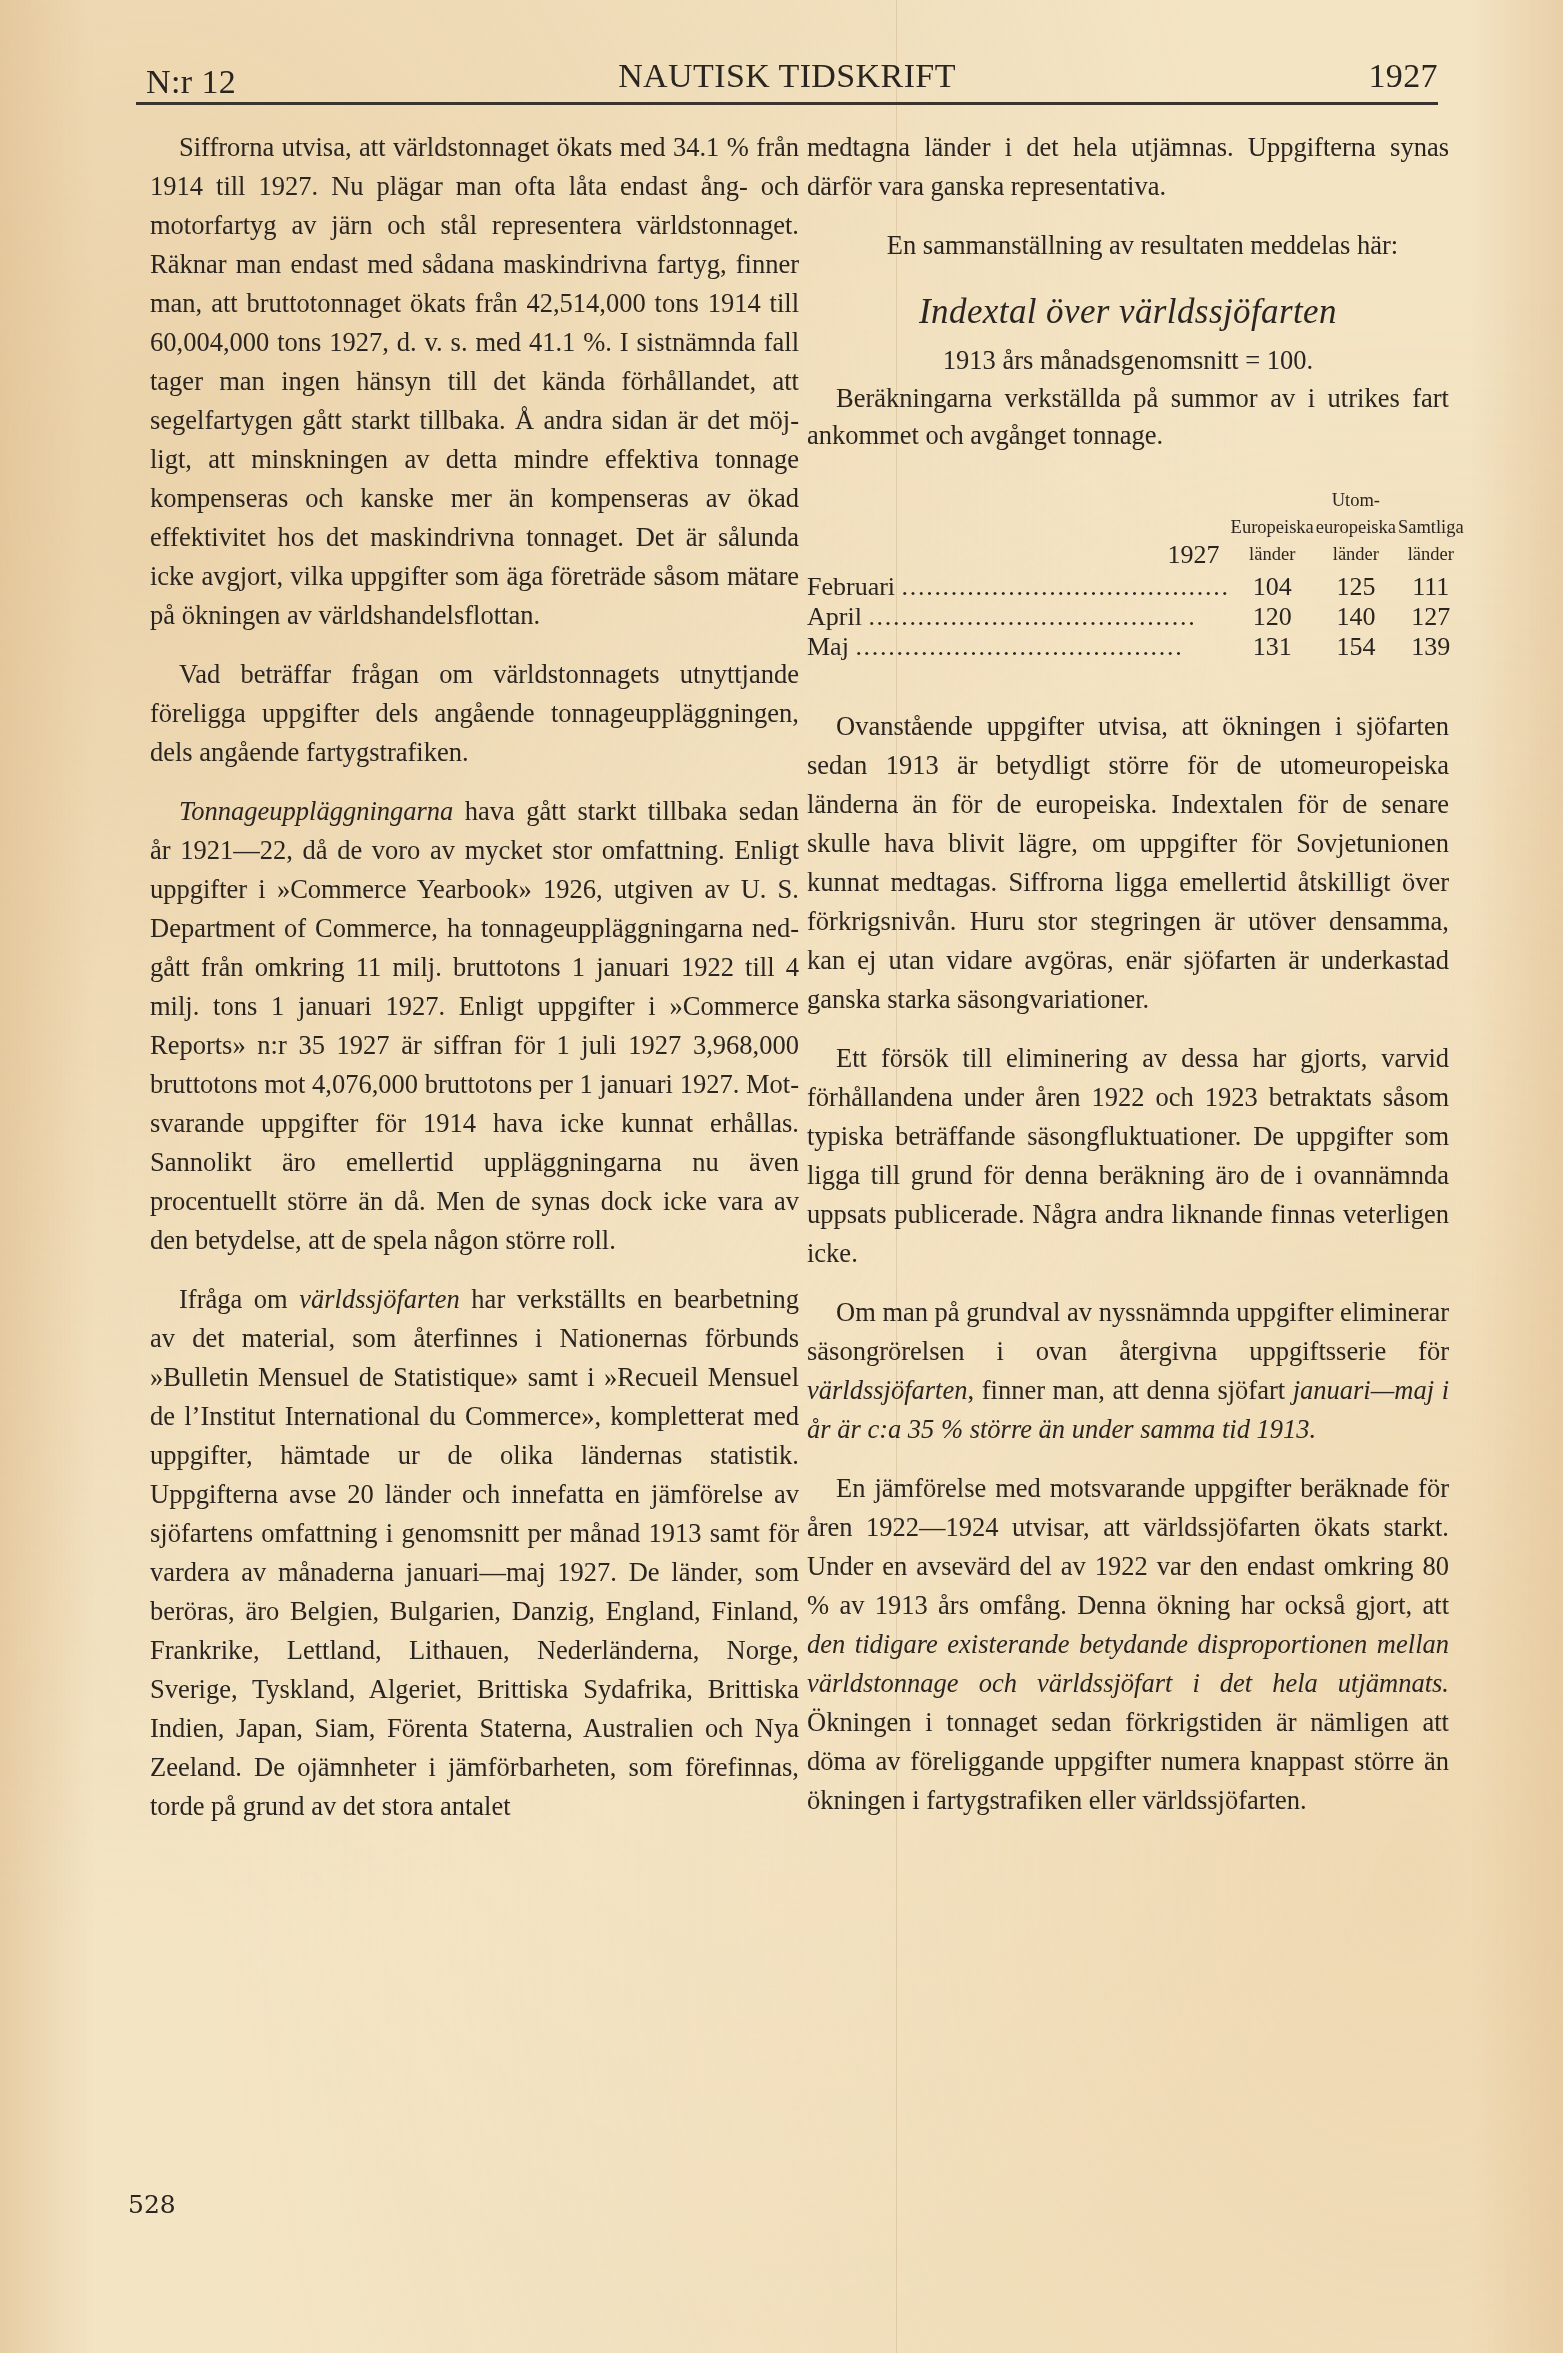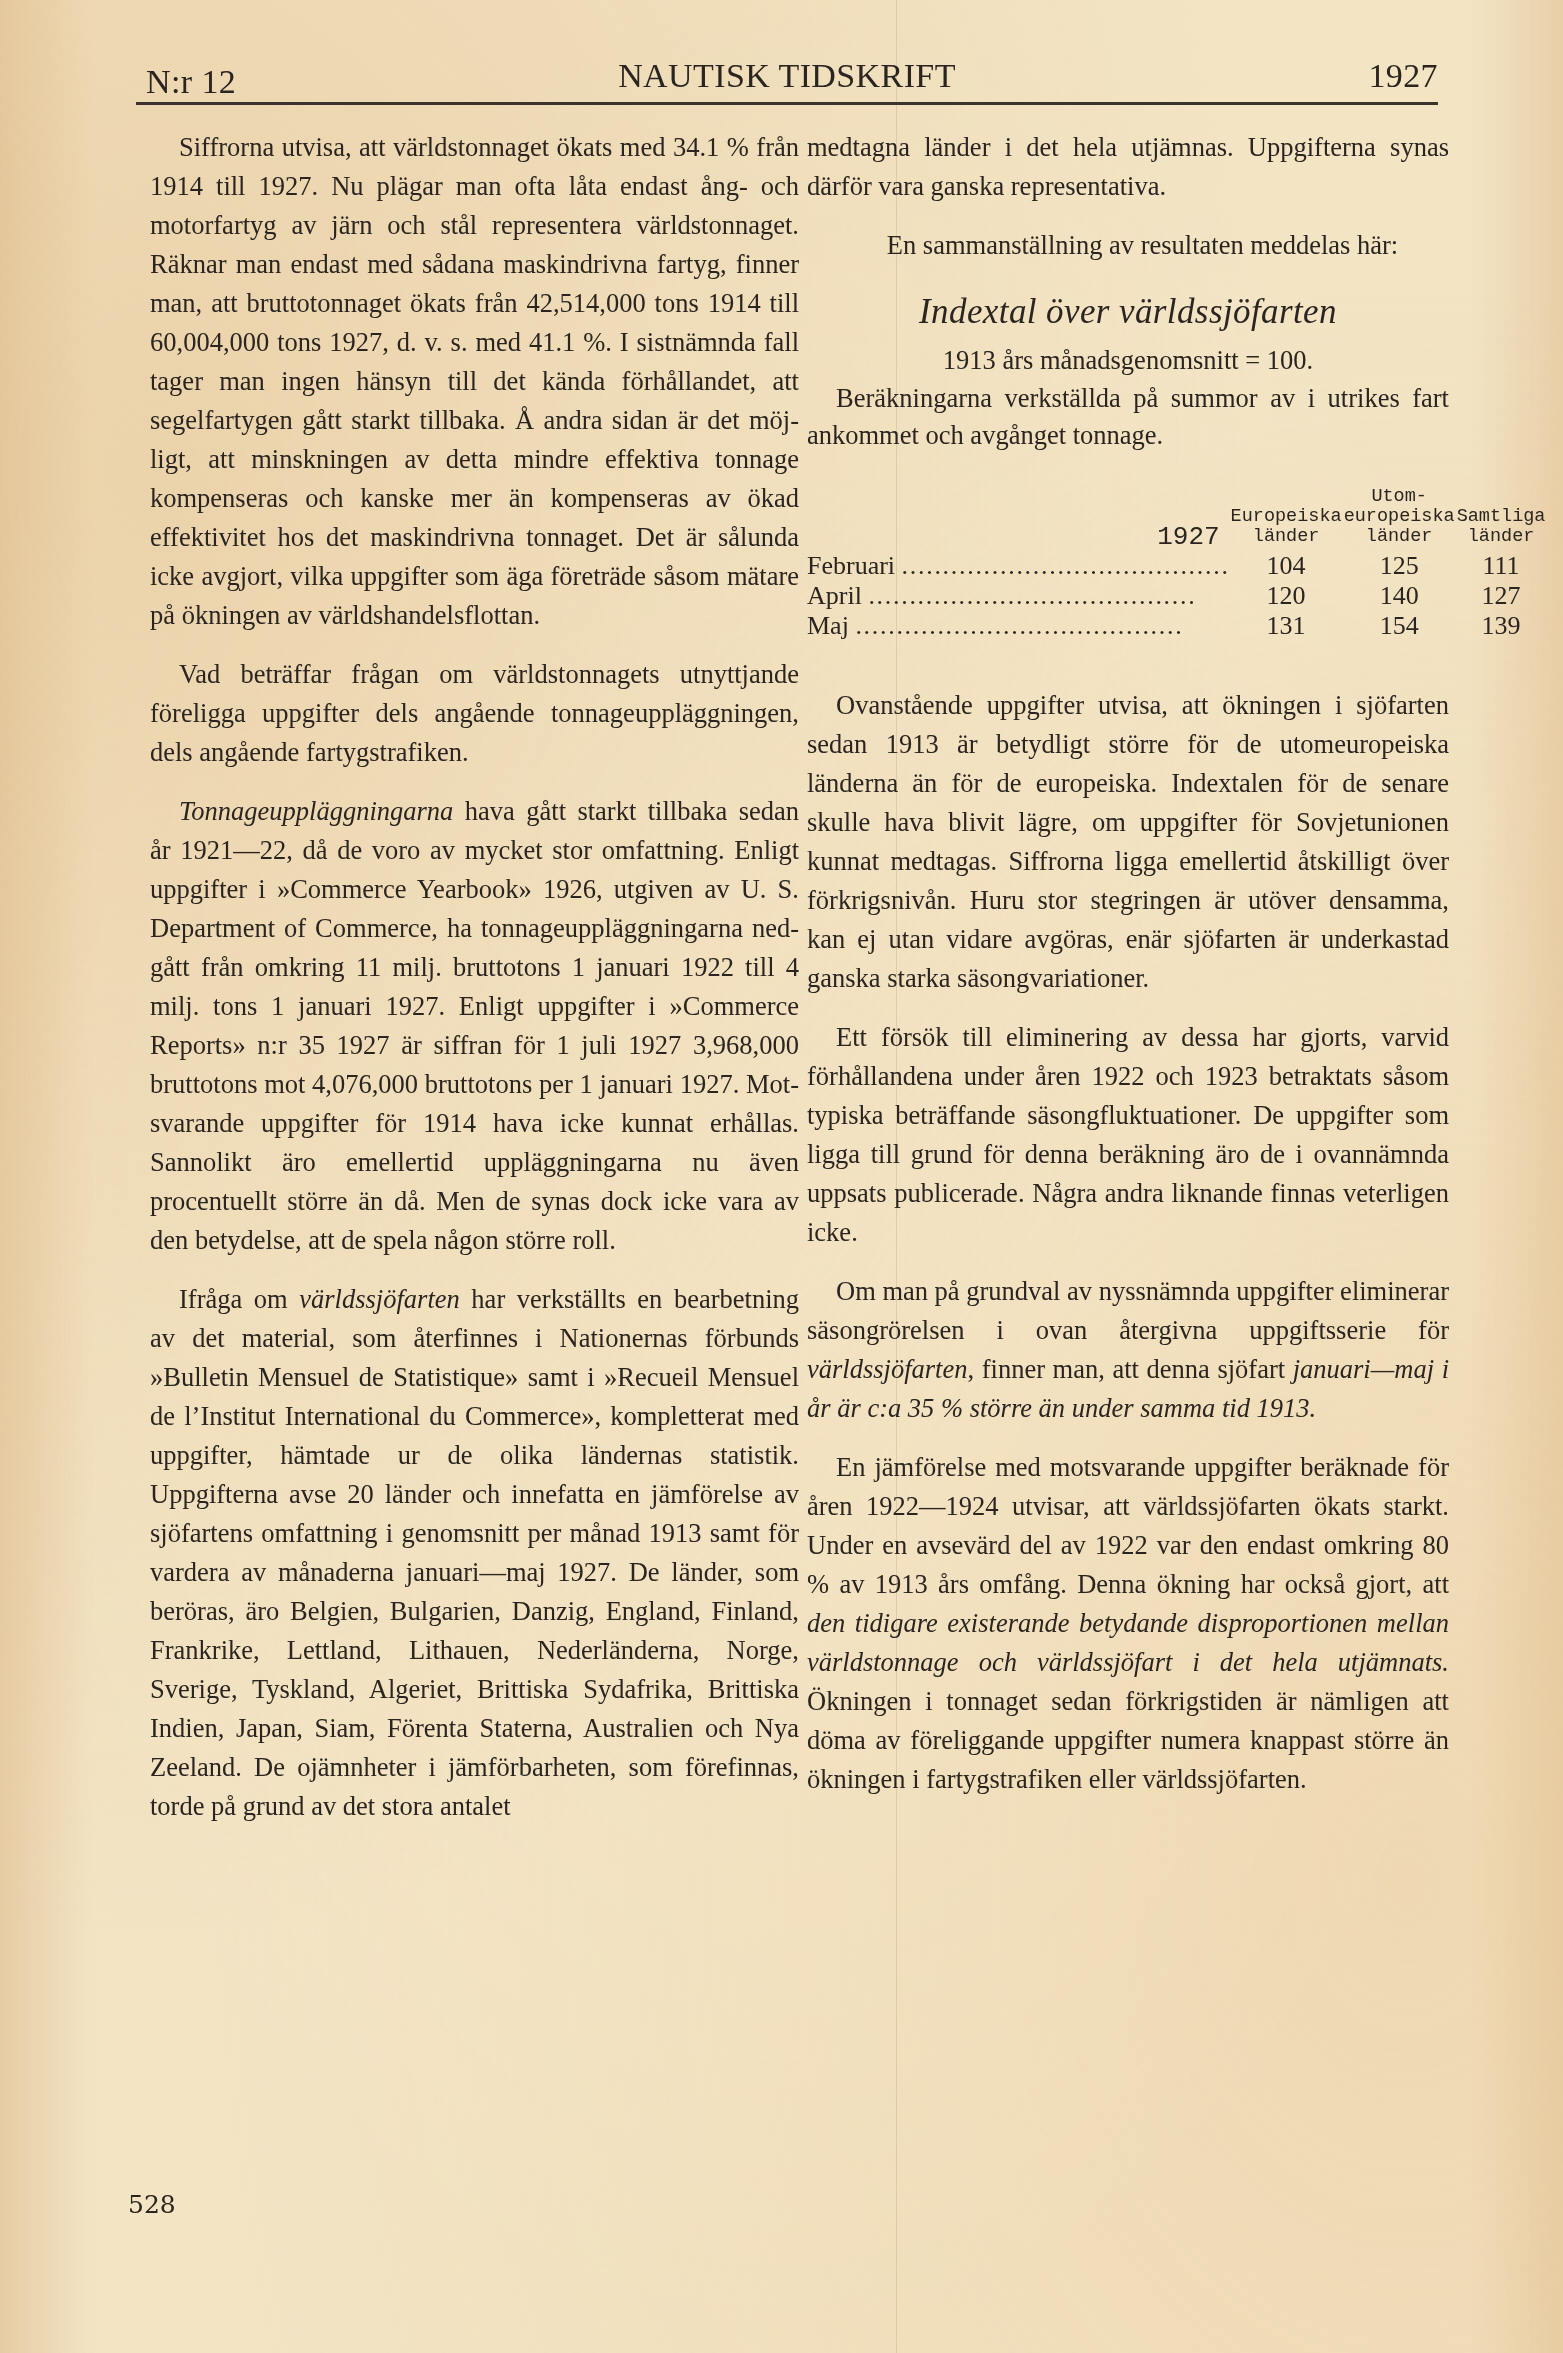--- a/index.html
+++ b/index.html
@@ -40,22 +40,22 @@
   .table-title {
     font-style: italic; font-size: 35px; line-height: 44px; letter-spacing: 0.4px;
     margin: 23.6px 0 8.4px 0;
   }
   .table-base { font-size: 26.5px; line-height: 37px; margin-bottom: 1px; }
   .table-note { text-align: justify; text-indent: 29px; font-size: 26.5px; line-height: 37px; }
   table.idx {
     margin-top: 32px; border-collapse: collapse; width: 623px; font-size: 26px;
   }
   table.idx th {
-    font-weight: normal; font-size: 18.5px; line-height: 20px;
-    vertical-align: bottom; padding-bottom: 3.4px; text-align: center; font-family: Liberation Mono, monospace;
+    font-weight: normal; font-size: 18.5px; line-height: 27px;
+    vertical-align: bottom; padding-bottom: 3.4px; text-align: center;
   }
   table.idx th.year { font-size: 26px; text-align: right; padding-right: 10px; }
   table.idx td { line-height: 30px; padding: 0; }
   table.idx td.month { text-align: left; white-space: nowrap; overflow: hidden; width: 223px; }
   table.idx td.num { text-align: center; }
   .dots { letter-spacing: 1.7px; }
   .pagenum {
     position: absolute; left: 128px; top: 2190px; font-size: 25px;
     font-family: "DejaVu Serif", serif;
   }

